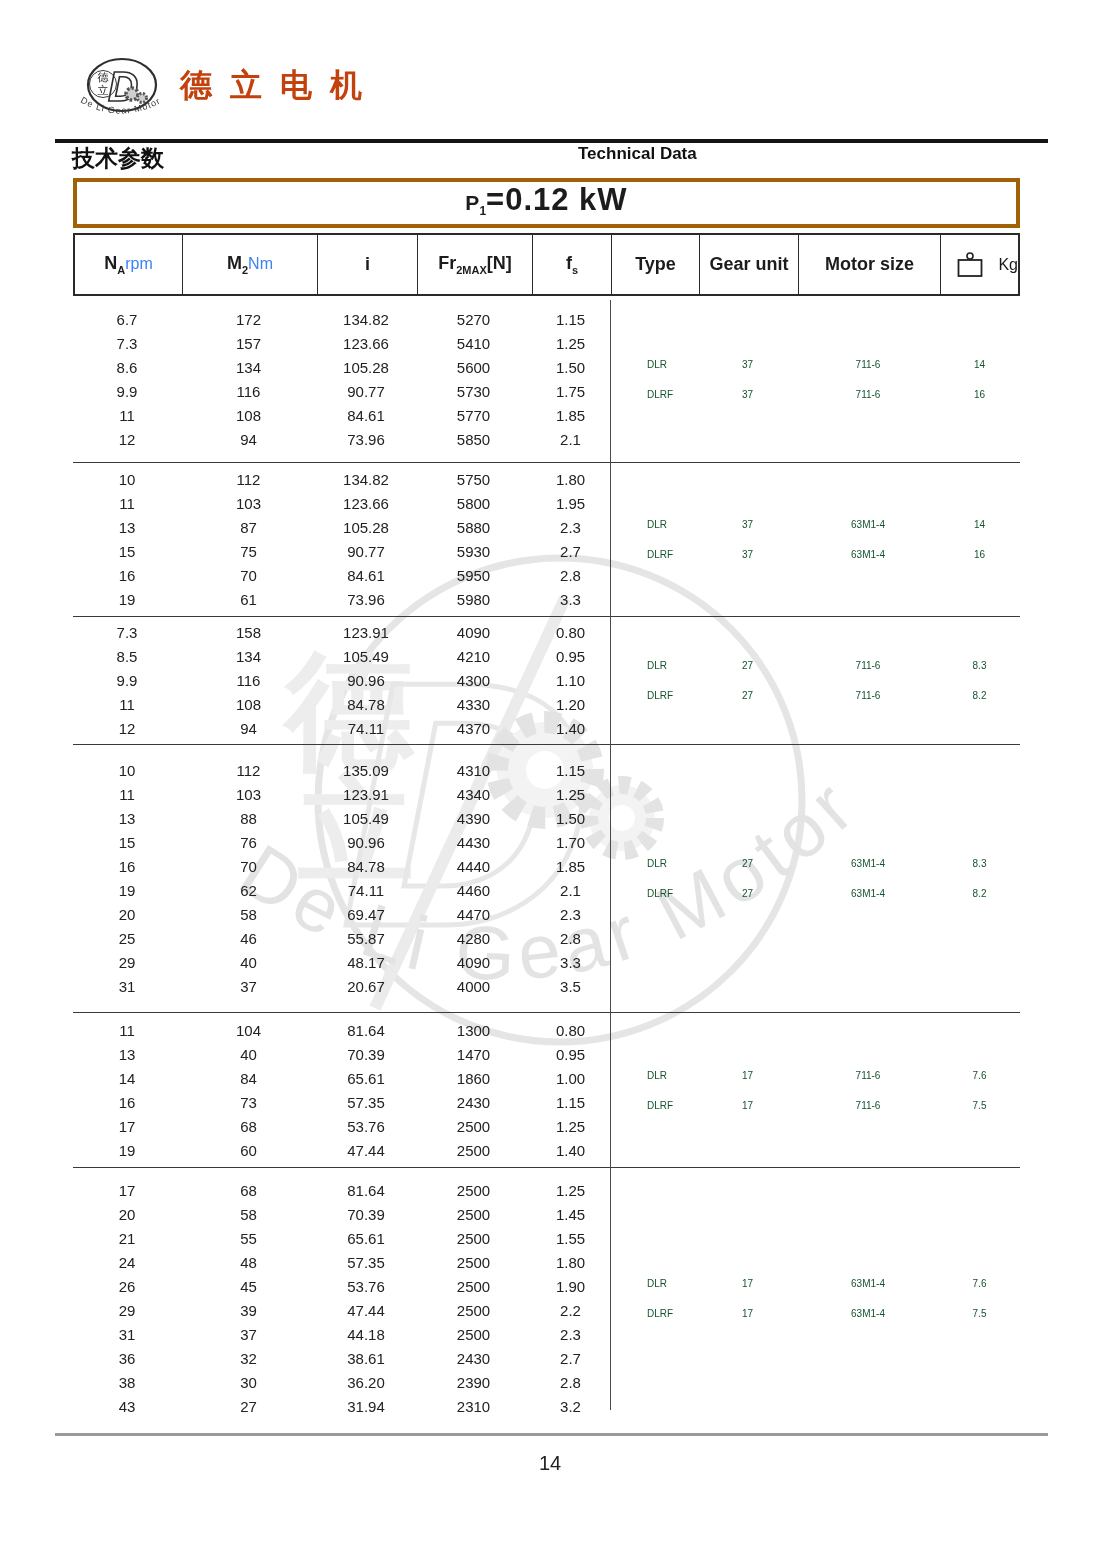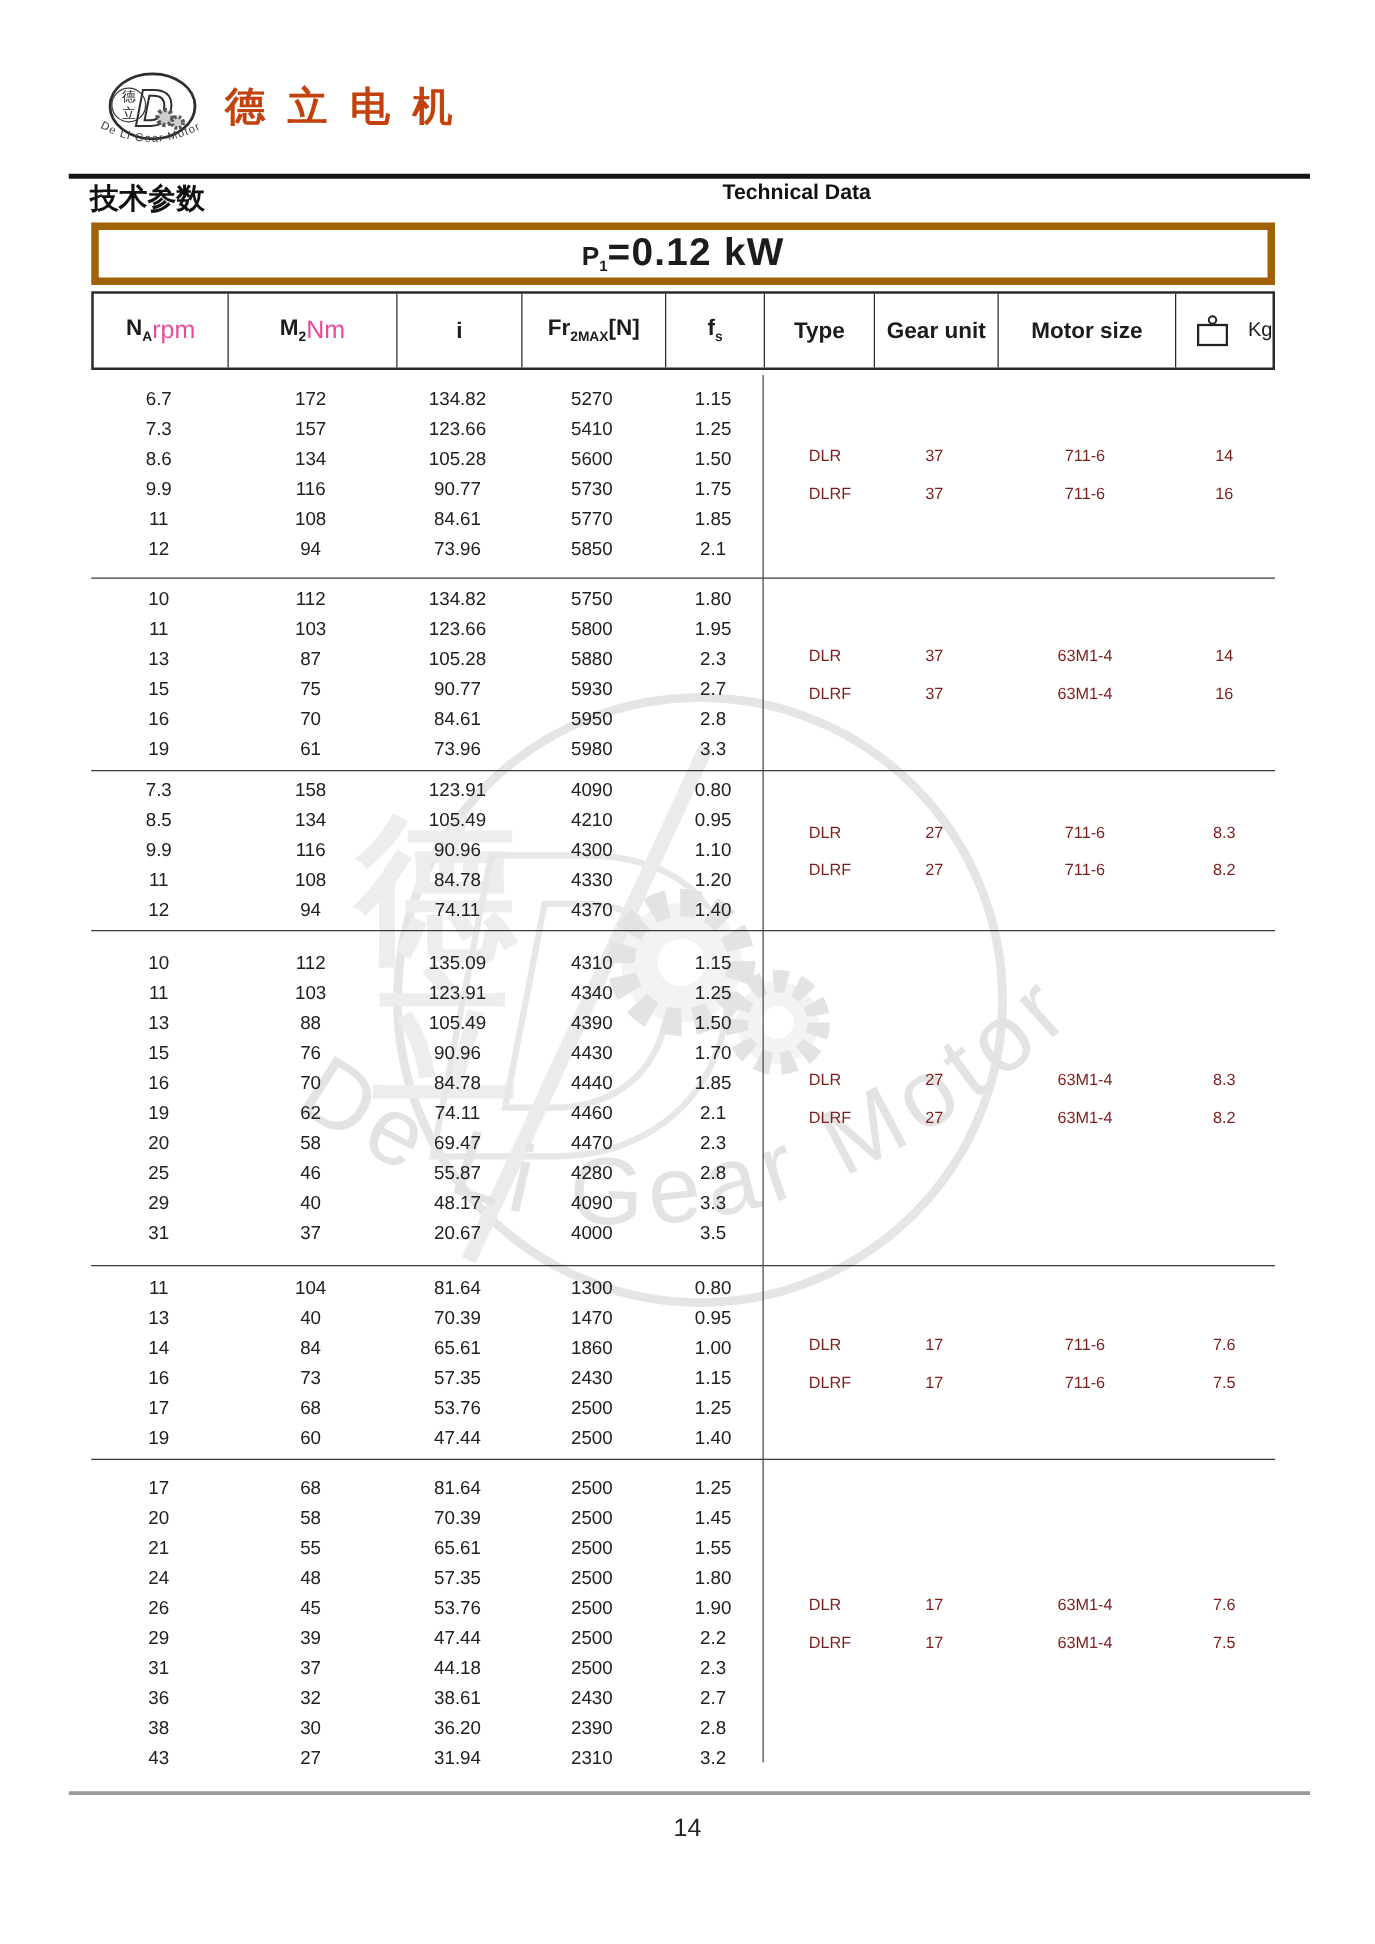--- a/index.html
+++ b/index.html
@@ -9,50 +9,50 @@
   
   .logo{position:absolute;left:72px;top:54px;width:104px;height:72px;}
   .brand{position:absolute;left:180px;top:64px;font-size:32px;font-weight:bold;
          letter-spacing:18px;color:#c2410c;font-family:"DejaVu Serif","Liberation Serif",serif;}
   .top-rule{position:absolute;left:55px;top:139px;width:993px;height:4px;background:#151515;}
   .sec-cn{position:absolute;left:72px;top:143px;font-size:23px;font-weight:bold;color:#111;}
   .sec-en{position:absolute;left:578px;top:144px;font-size:17px;font-weight:bold;color:#111;}
 
   
   .power-box{position:absolute;left:73px;top:178px;width:947px;height:50px;box-sizing:border-box;
-             border:6px solid #a16207;display:flex;align-items:baseline;justify-content:center;
+             border:4px solid #a16207;display:flex;align-items:baseline;justify-content:center;
              background:transparent;z-index:2;}
   .p-small{font-size:21px;font-weight:bold;}
   .p-small sub{font-size:12px;}
   .p-big{font-size:31px;font-weight:bold;letter-spacing:1px;}
 
   
   .thead{position:absolute;left:73px;top:233px;width:947px;height:63px;box-sizing:border-box;
          border:2px solid #2a2a2a;display:grid;z-index:2;background:transparent;
          grid-template-columns:108px 135px 100px 115px 79px 88px 99px 142px auto;}
   .th{border-right:1.5px solid #2a2a2a;display:flex;align-items:center;
       justify-content:center;line-height:1.15;}
   .th:last-child{border-right:none;}
   .th .lbl{font-size:18px;font-weight:bold;}
   .th .lbl sub{font-size:11px;font-weight:bold;}
-  .th .unit{font-size:20px;font-weight:normal;color:#ec4899;}
+  .th .unit{font-size:16px;font-weight:normal;color:#3b82f6;}
   .kg-icon{display:block;margin:0 auto;}
   .th .kg-lbl{font-size:16px;font-weight:normal;margin-top:1px;}
 
   
   .tbody{position:absolute;left:73px;top:296px;width:947px;z-index:2;}
   .vdiv{position:absolute;left:537px;top:4px;bottom:18px;width:1px;background:#4a4a4a;}
   .block{display:flex;box-sizing:border-box;}
   .block.sep{border-bottom:1.5px solid #3a3a3a;}
   .block-left{width:537px;display:flex;flex-direction:column;justify-content:center;}
   .drow{display:grid;grid-template-columns:108px 135px 100px 115px 79px;height:24px;align-items:center;}
   .dcell{text-align:center;font-size:15px;color:#222;}
   .block-right{width:410px;display:flex;flex-direction:column;justify-content:center;gap:3px;}
   .irow{display:grid;grid-template-columns:88px 99px 142px 81px;height:27px;align-items:center;}
-  .icell{text-align:center;font-size:13px;color:#7f1d1d;}
+  .icell{text-align:center;font-size:10px;color:#14532d;}
   .icell.type{text-align:left;padding-left:37px;}
 
   
   .foot-rule{position:absolute;left:55px;top:1433px;width:993px;height:3px;background:#9a9a9a;}
   .page-num{position:absolute;left:0;top:1452px;width:1100px;text-align:center;font-size:20px;color:#222;}
 
   
   .watermark{position:absolute;left:140px;top:540px;z-index:1;pointer-events:none;}
 </style>
 </head>

